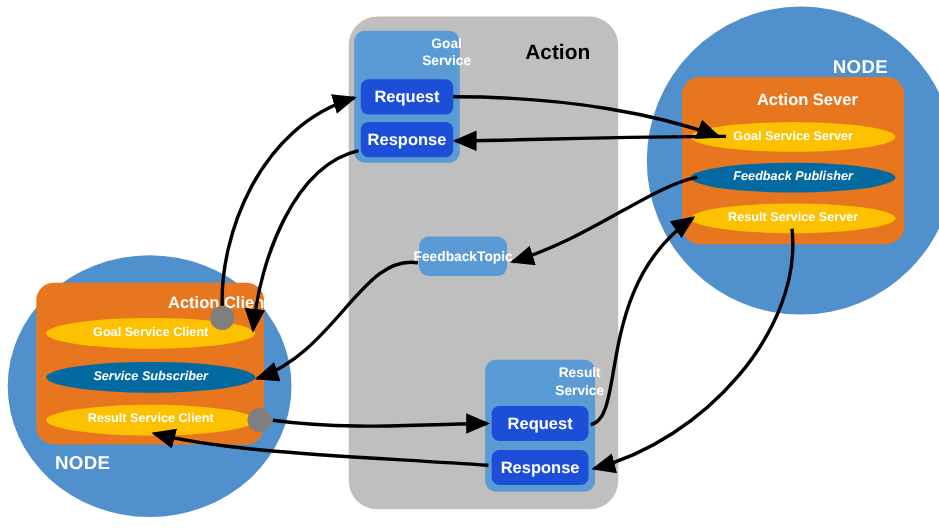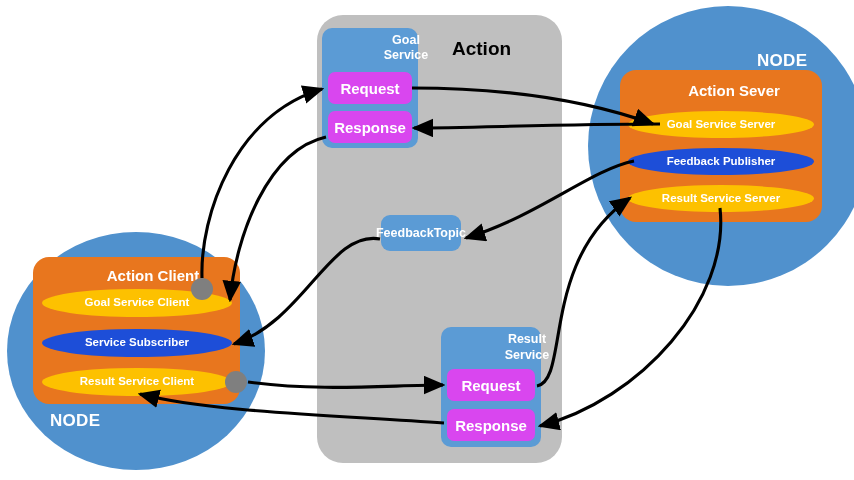--- a/index.html
+++ b/index.html
@@ -16,66 +16,66 @@
     position:absolute;background:#e8761e;border-radius:16px;
   }
   .inner-title{
     position:absolute;left:0;right:0;text-align:center;color:#ffffff;font-weight:bold;font-size:15px;
   }
   .pill{
     position:absolute;border-radius:50%/50%;display:flex;align-items:center;justify-content:center;
     color:#ffffff;font-weight:bold;font-size:11.5px;text-align:center;line-height:1;
   }
   .pill.yellow{background:#fdc100;}
-  .pill.green{background:#1d4ed8;}
+  .pill.green{background:#0369a1;font-style:italic;}
   .action-container{
     position:absolute;background:#bfbfbf;border-radius:26px;
   }
   .action-title{
     position:absolute;color:#000000;font-weight:bold;font-size:19px;
   }
   .svc-box{
     position:absolute;background:#5b9bd5;border-radius:10px;
   }
   .svc-title{
     position:absolute;left:0;right:0;text-align:center;color:#ffffff;font-weight:bold;font-size:12.5px;
     line-height:1.12;
     margin-left:36px;
   }
   .rr{
-    position:absolute;background:#d946ef;border-radius:7px;display:flex;align-items:center;
+    position:absolute;background:#1d4ed8;border-radius:7px;display:flex;align-items:center;
     justify-content:center;color:#ffffff;font-weight:bold;
   }
   .topic-box{
     position:absolute;background:#5b9bd5;border-radius:9px;display:flex;align-items:center;
     justify-content:center;text-align:center;color:#ffffff;font-weight:bold;font-size:12.5px;
     line-height:1.18;
   }
   .dot{position:absolute;border-radius:50%;background:#7f7f7f;}
 </style>
 </head>
 <body>
 
 <div id="stage">
 
   <div class="action-container" style="left:317px;top:15px;width:245px;height:448px;"></div>
-  <div class="action-title" style="left:452px;top:38px;width:110px;text-align:left;">Action</div>
+  <div class="action-title" style="left:452px;top:38px;width:110px;text-align:center;">Action</div>
 
   <div class="node-circle" style="left:588px;top:6px;width:280px;height:280px;"></div>
   <div class="node-label" style="left:757px;top:51px;">NODE</div>
   <div class="inner-box" style="left:620px;top:70px;width:202px;height:152px;"></div>
   <div class="inner-title" style="left:620px;top:82px;width:228px;">Action Sever</div>
   <div class="pill yellow" style="left:628px;top:111px;width:186px;height:27px;">Goal Service Server</div>
   <div class="pill green" style="left:628px;top:148px;width:186px;height:27px;">Feedback Publisher</div>
   <div class="pill yellow" style="left:628px;top:185px;width:186px;height:27px;">Result Service Server</div>
 
   <div class="node-circle" style="left:7px;top:232px;width:258px;height:238px;"></div>
   <div class="node-label" style="left:50px;top:411px;">NODE</div>
   <div class="inner-box" style="left:33px;top:257px;width:207px;height:147px;"></div>
-  <div class="inner-title" style="left:33px;top:267px;width:240px;">Action Client</div>
+  <div class="inner-title" style="left:33px;top:267px;width:240px;padding-left:46px;">Action Client</div>
   <div class="pill yellow" style="left:42px;top:289px;width:190px;height:28px;">Goal Service Client</div>
   <div class="pill green" style="left:42px;top:329px;width:190px;height:28px;">Service Subscriber</div>
   <div class="pill yellow" style="left:42px;top:368px;width:190px;height:28px;">Result Service Client</div>
 
   <div class="svc-box" style="left:322px;top:28px;width:96px;height:120px;"></div>
   <div class="svc-title" style="left:322px;top:33px;width:96px;">Goal</div>
   <div class="svc-title" style="left:322px;top:48px;width:96px;">Service</div>
   <div class="rr" style="left:328px;top:72px;width:84px;height:32px;font-size:15px;">Request</div>
   <div class="rr" style="left:328px;top:111px;width:84px;height:32px;font-size:15px;">Response</div>
 

